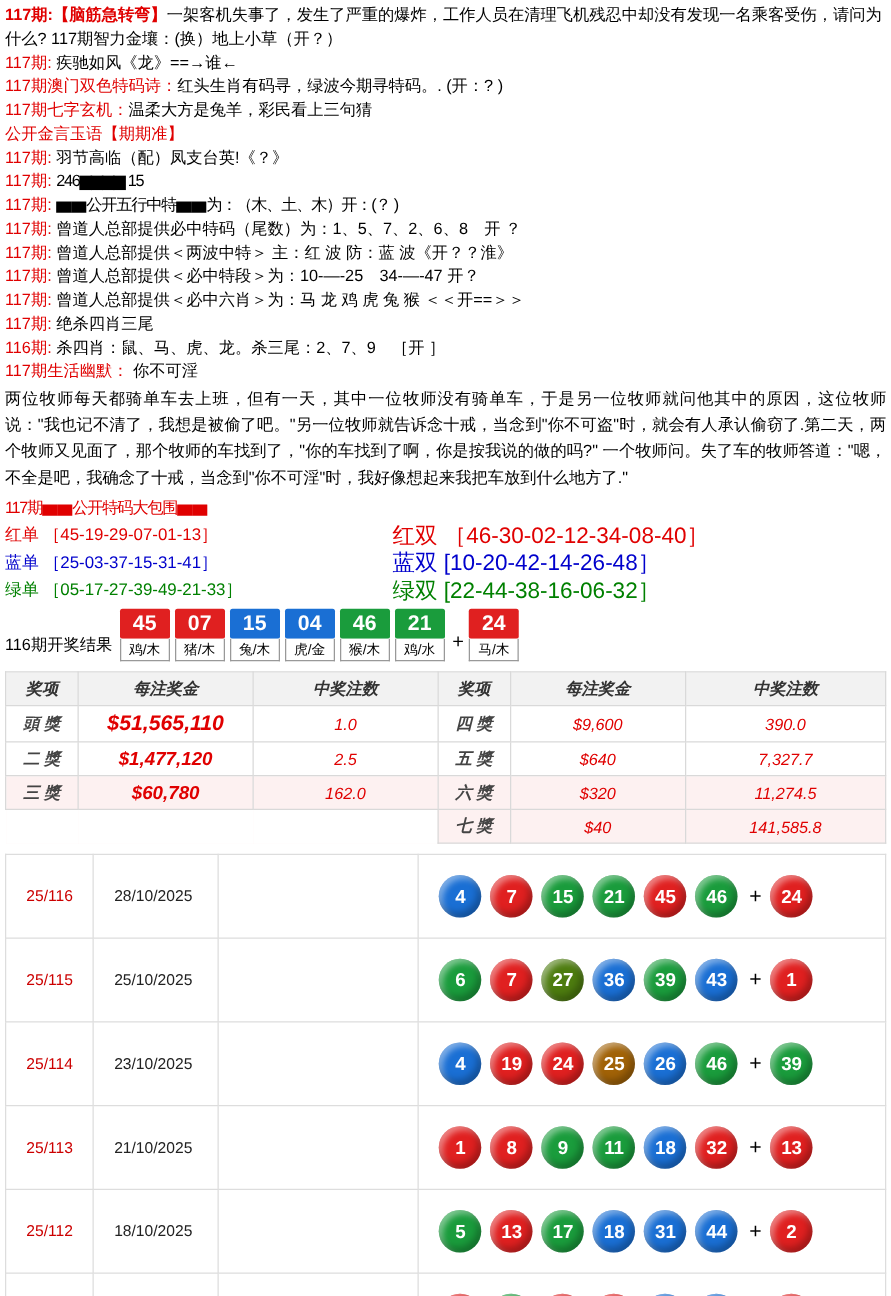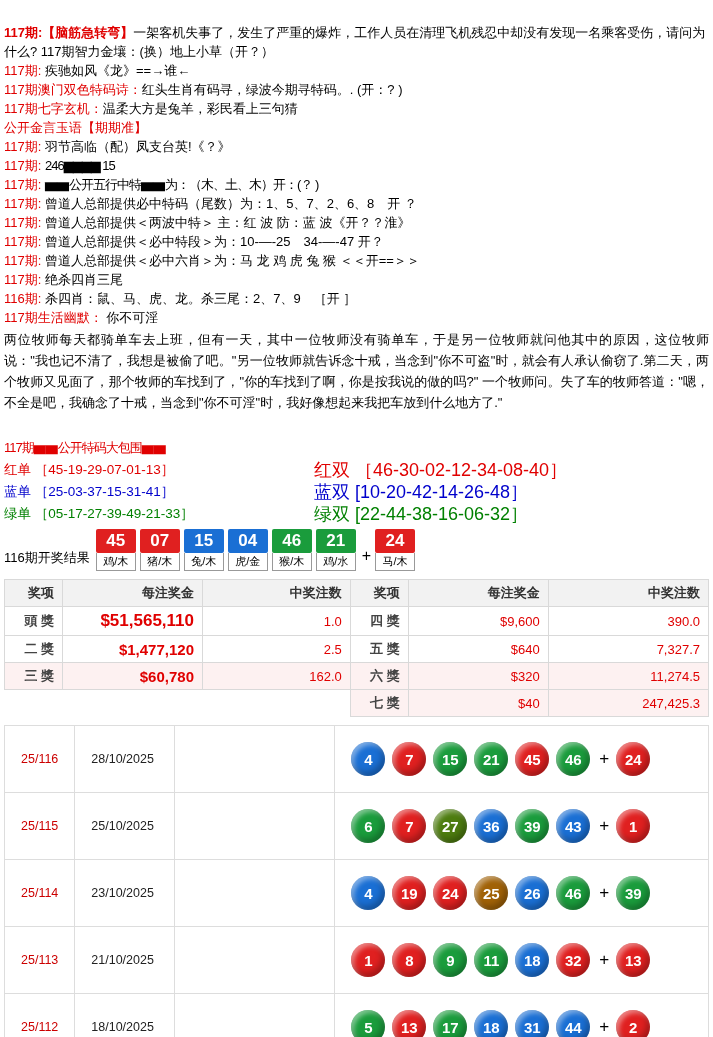--- a/index.html
+++ b/index.html
@@ -7,21 +7,21 @@
   body {
     width:713px;
     font-family:"Liberation Sans", sans-serif;
     font-size:13px;
     color:#000;
     background:#fff;
   }
   .page { width:713px; position:relative; }
 
   
-  .textblock { padding:2px 4px 0 4px; line-height:19px;margin-top:21px; }
+  .textblock { padding:2px 4px 0 4px; line-height:19px; }
   .line { white-space:normal; }
   .red { color:#e00000; }
   .bold { font-weight:bold; }
 
   .bars { letter-spacing:-1px; }
 
   .para { line-height:21px; padding:2px 4px; text-align:justify; }
 
   
   .codes { padding:2px 4px 0 4px; }
@@ -45,21 +45,21 @@
   .ballsub {
     font-size:11px; border:1px solid #999; border-top:none;
     background:#fff; padding:1px 0;
   }
   .plus { font-size:16px; padding:0 4px 6px 2px; }
   .drawinfo { font-size:12.5px; padding-bottom:4px; margin-left:6px; white-space:nowrap; }
 
   
   table.prize { width:705px; border-collapse:collapse; margin:6px 4px 0 4px; font-size:13px; }
   table.prize td, table.prize th {
-    border:1px solid #d9d9d9; padding:4px 8px; text-align:right;
+    border:1px solid #d9d9d9; padding:4px 8px; text-align:center;font-style:italic;
   }
   table.prize thead td { background:#f2f2f2; font-weight:bold; color:#333; }
   .ptitle { width:58px; font-weight:bold; color:#444; }
   .pamount { width:140px; color:#e00000; }
   .pamount.big { font-size:17px; font-weight:bold; }
   .pcount { color:#e00000; }
   .rowpink { background:#fdf1f1; }
   .rowwhite { background:#fff; }
 
   
@@ -213,21 +213,21 @@
         <td class="ptitle">六 獎</td>
         <td class="pamount">$320</td>
         <td class="pcount">11,274.5</td>
       </tr>
       <tr class="rowpink">
         <td class="ptitle" style="border:none;background:#fff"></td>
         <td class="pamount" style="border:none;background:#fff"></td>
         <td class="pcount" style="border:none;background:#fff"></td>
         <td class="ptitle">七 獎</td>
         <td class="pamount">$40</td>
-        <td class="pcount">247,425.3</td>
+        <td class="pcount">141,585.8</td>
       </tr>
     </tbody>
   </table>
 
   <table class="hist">
     <tbody id="hist-body">
         <tr>
           <td class="hperiod">25/116</td>
           <td class="hdate">28/10/2025</td>
           <td class="hgap"></td>

